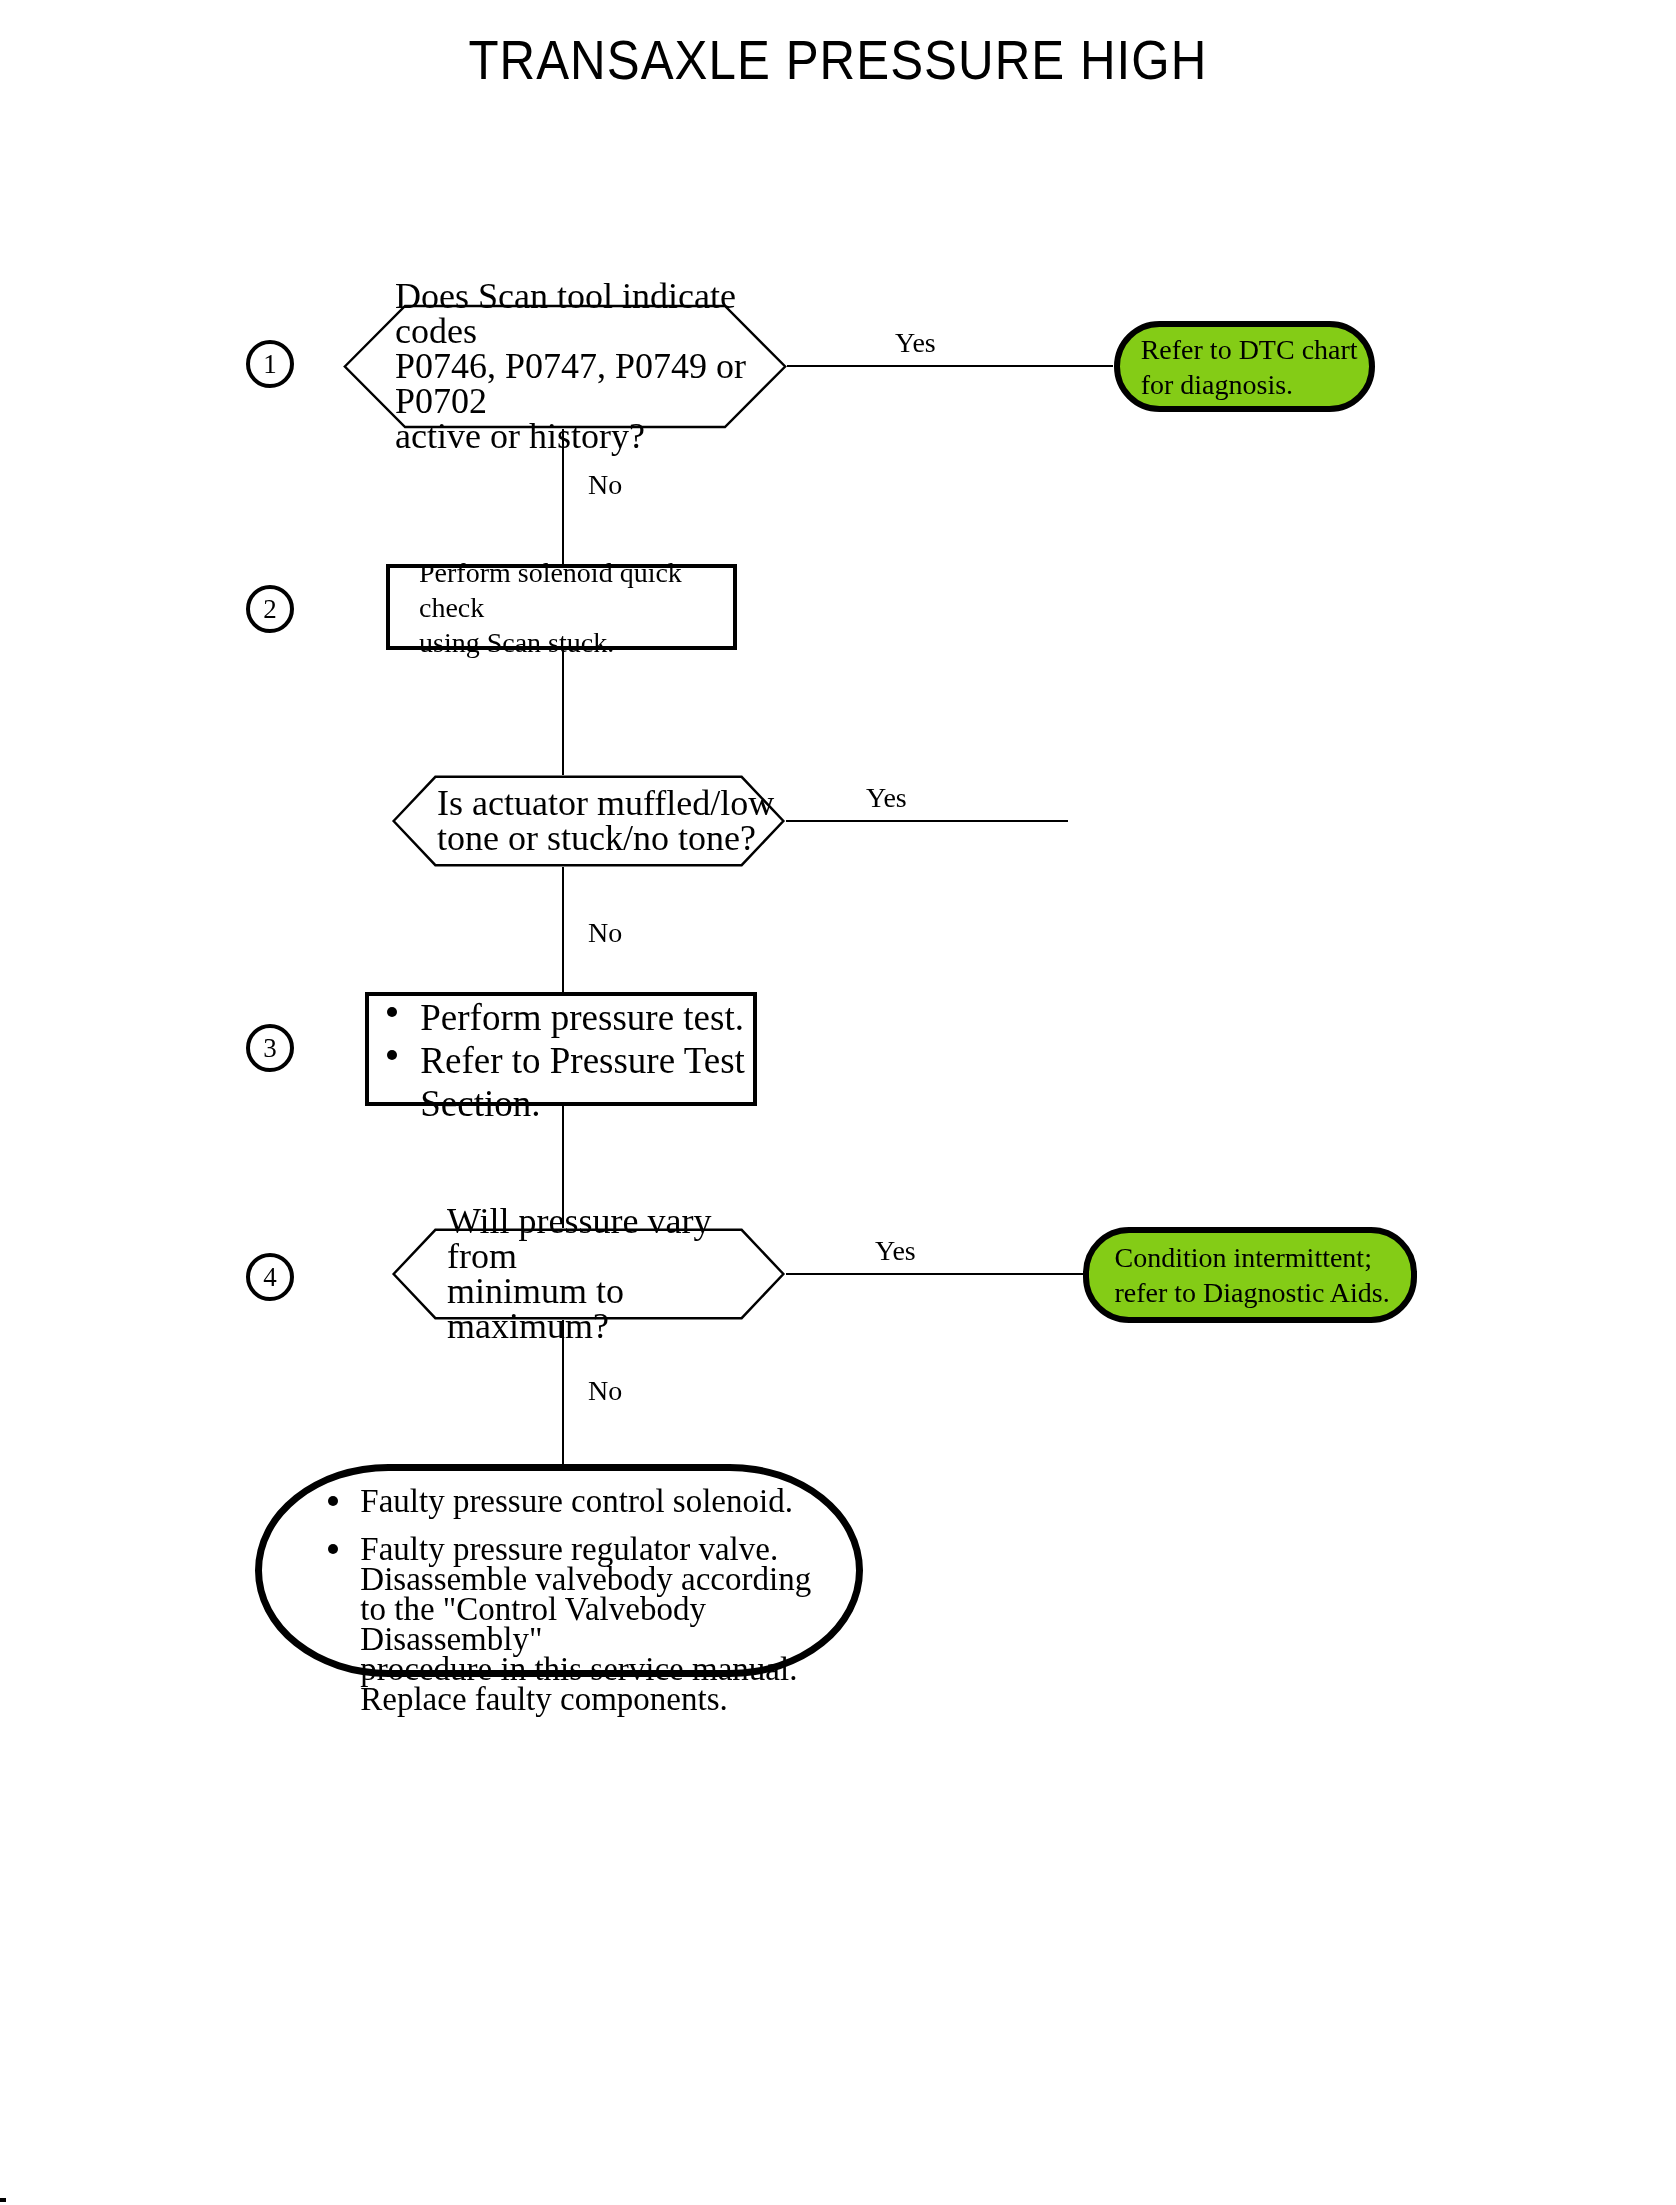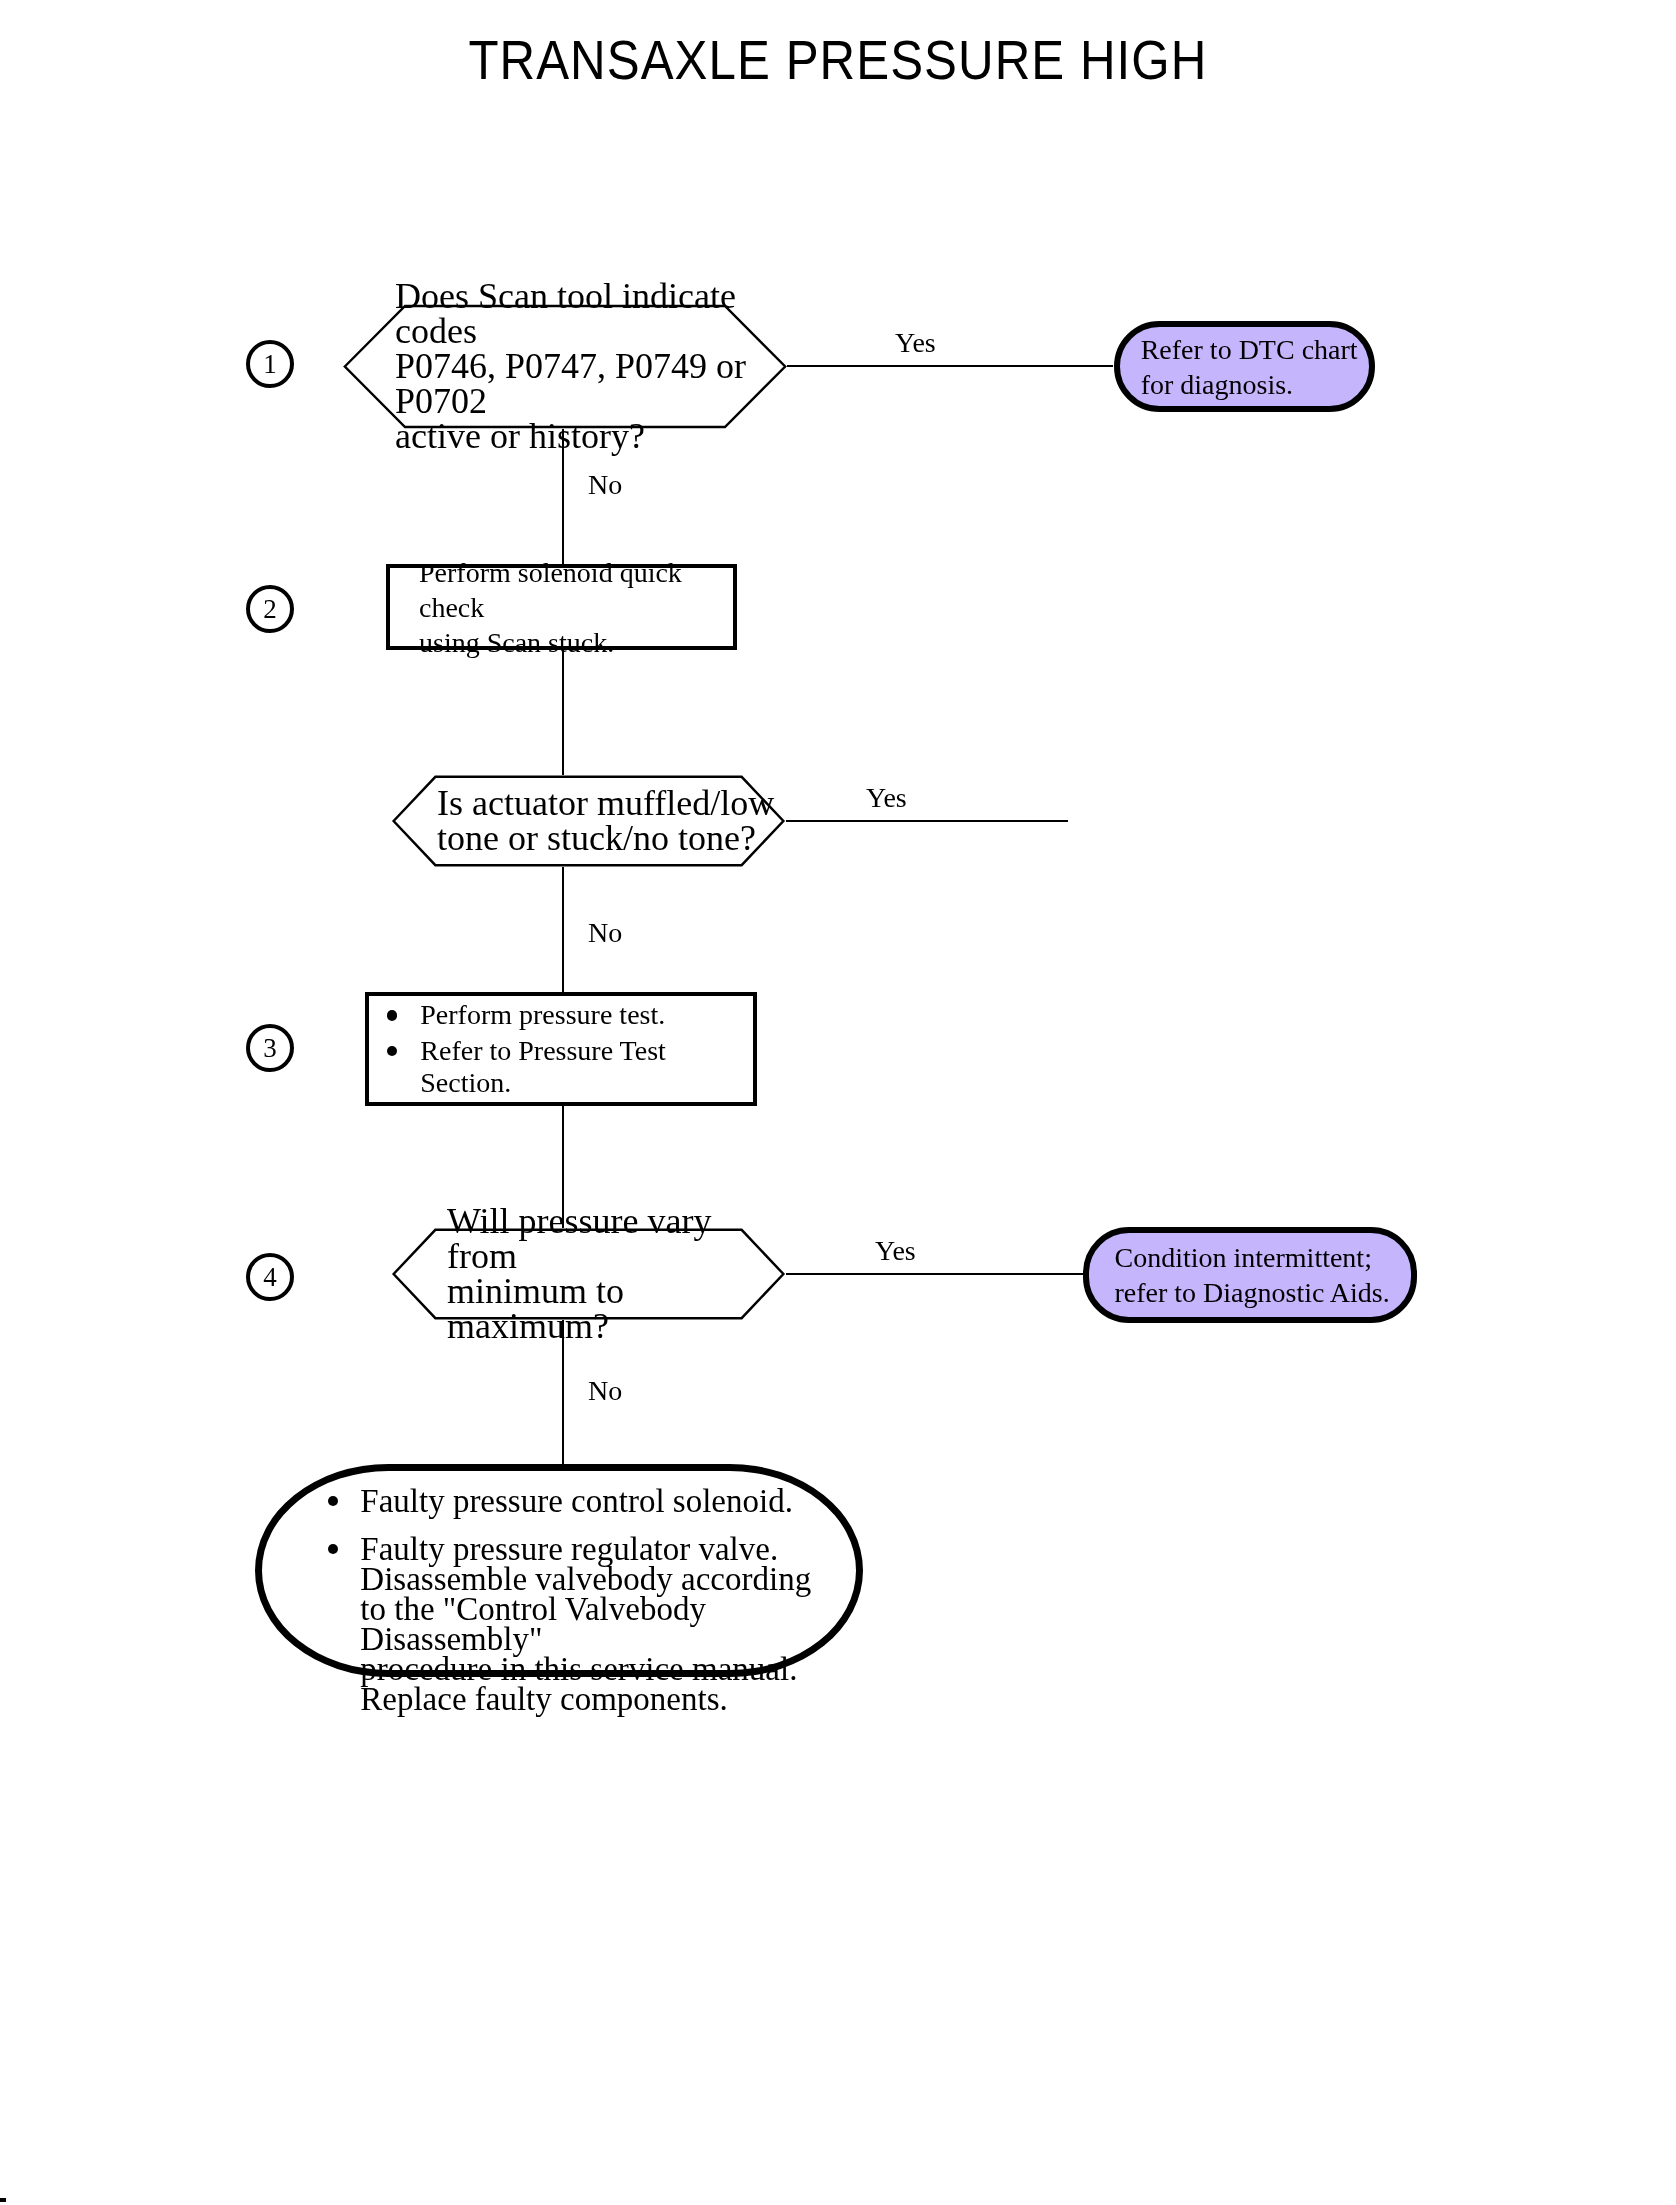--- a/index.html
+++ b/index.html
@@ -48,21 +48,21 @@
     position:absolute;
     background:#fff;
     border:4.9px solid #000;
     display:flex; align-items:center;
     font-size:28px; line-height:35px;
     white-space:pre-line;
     box-sizing:border-box;
   }
   .result-box{
     position:absolute;
-    background:#c4b5fd;
+    background:#84cc16;
     border:6.7px solid #000;
     border-radius:46px;
     display:flex; align-items:center;
     font-size:28px; line-height:35px;
     white-space:pre-line;
     box-sizing:border-box;
   }
   .terminal-box{
     position:absolute;
     background:#fff;
@@ -78,21 +78,21 @@
     width:10.3px; height:10.3px; border-radius:50%;
     background:#000; flex:0 0 auto;
   }
   .bullet-text{white-space:pre-line;}
   .rect-bullets{
     position:absolute;
     background:#fff;
     border:4.9px solid #000;
     display:flex; flex-direction:column; justify-content:space-evenly;
     box-sizing:border-box;
-    font-size:28px;
+    font-size:37px;
   }
   .rect-bullets .bullet-dot{margin-top:11px; margin-left:18px; margin-right:23px;}
   .terminal-box .inner{padding:14.6px 12px 0 66px;}
   .terminal-box .bullet-row{margin-bottom:18px;}
   .terminal-box .bullet-dot{margin-top:10.3px; margin-right:22px;}
   .terminal-box .bullet-text{font-size:33px; line-height:30px;}
   .artifact{position:absolute; background:#000;}
 </style>
 </head>
 <body>

